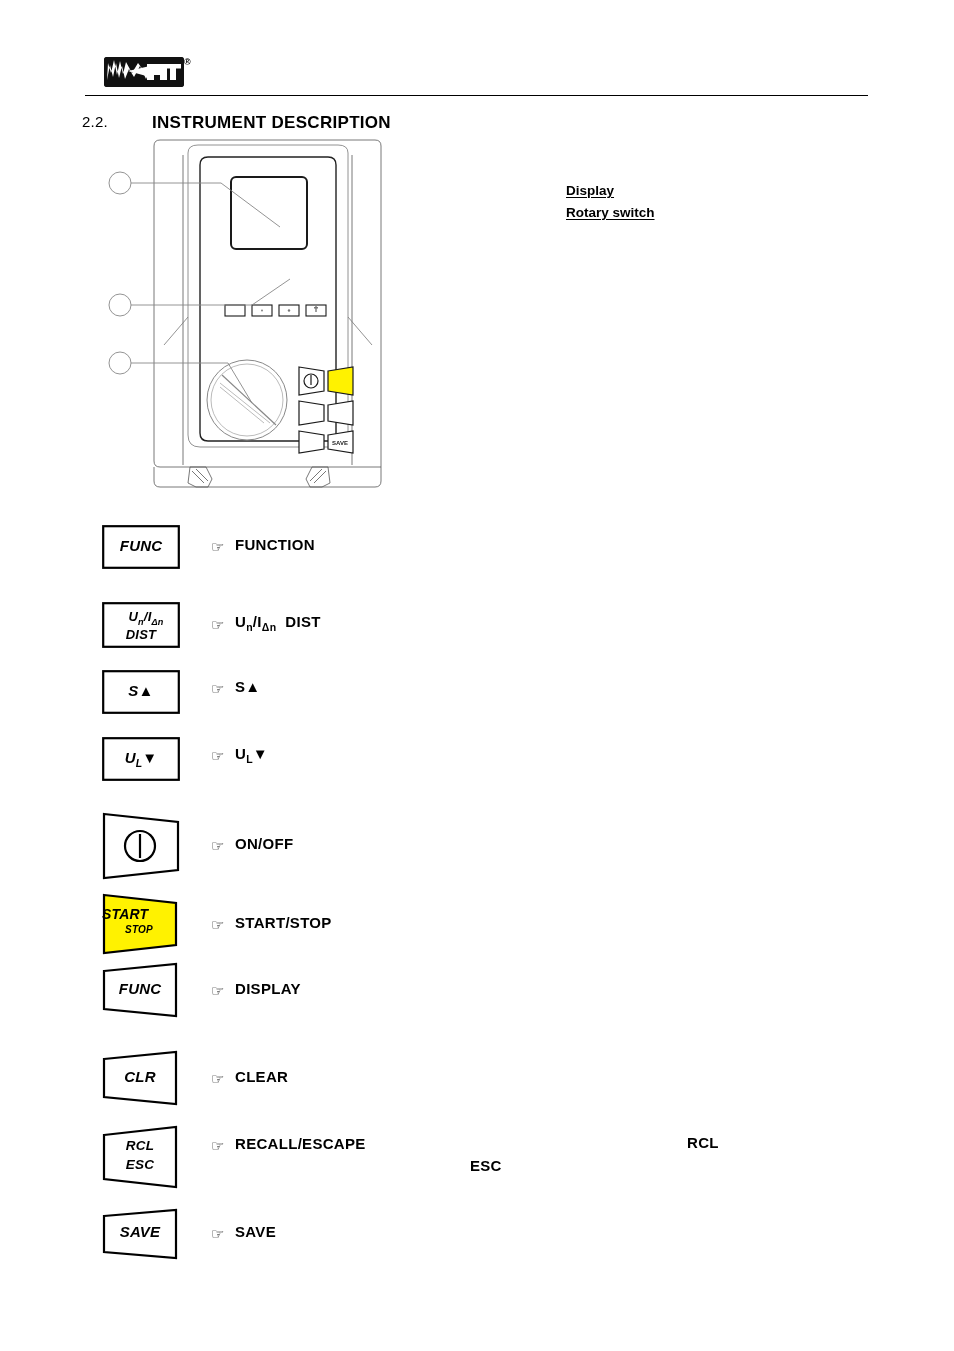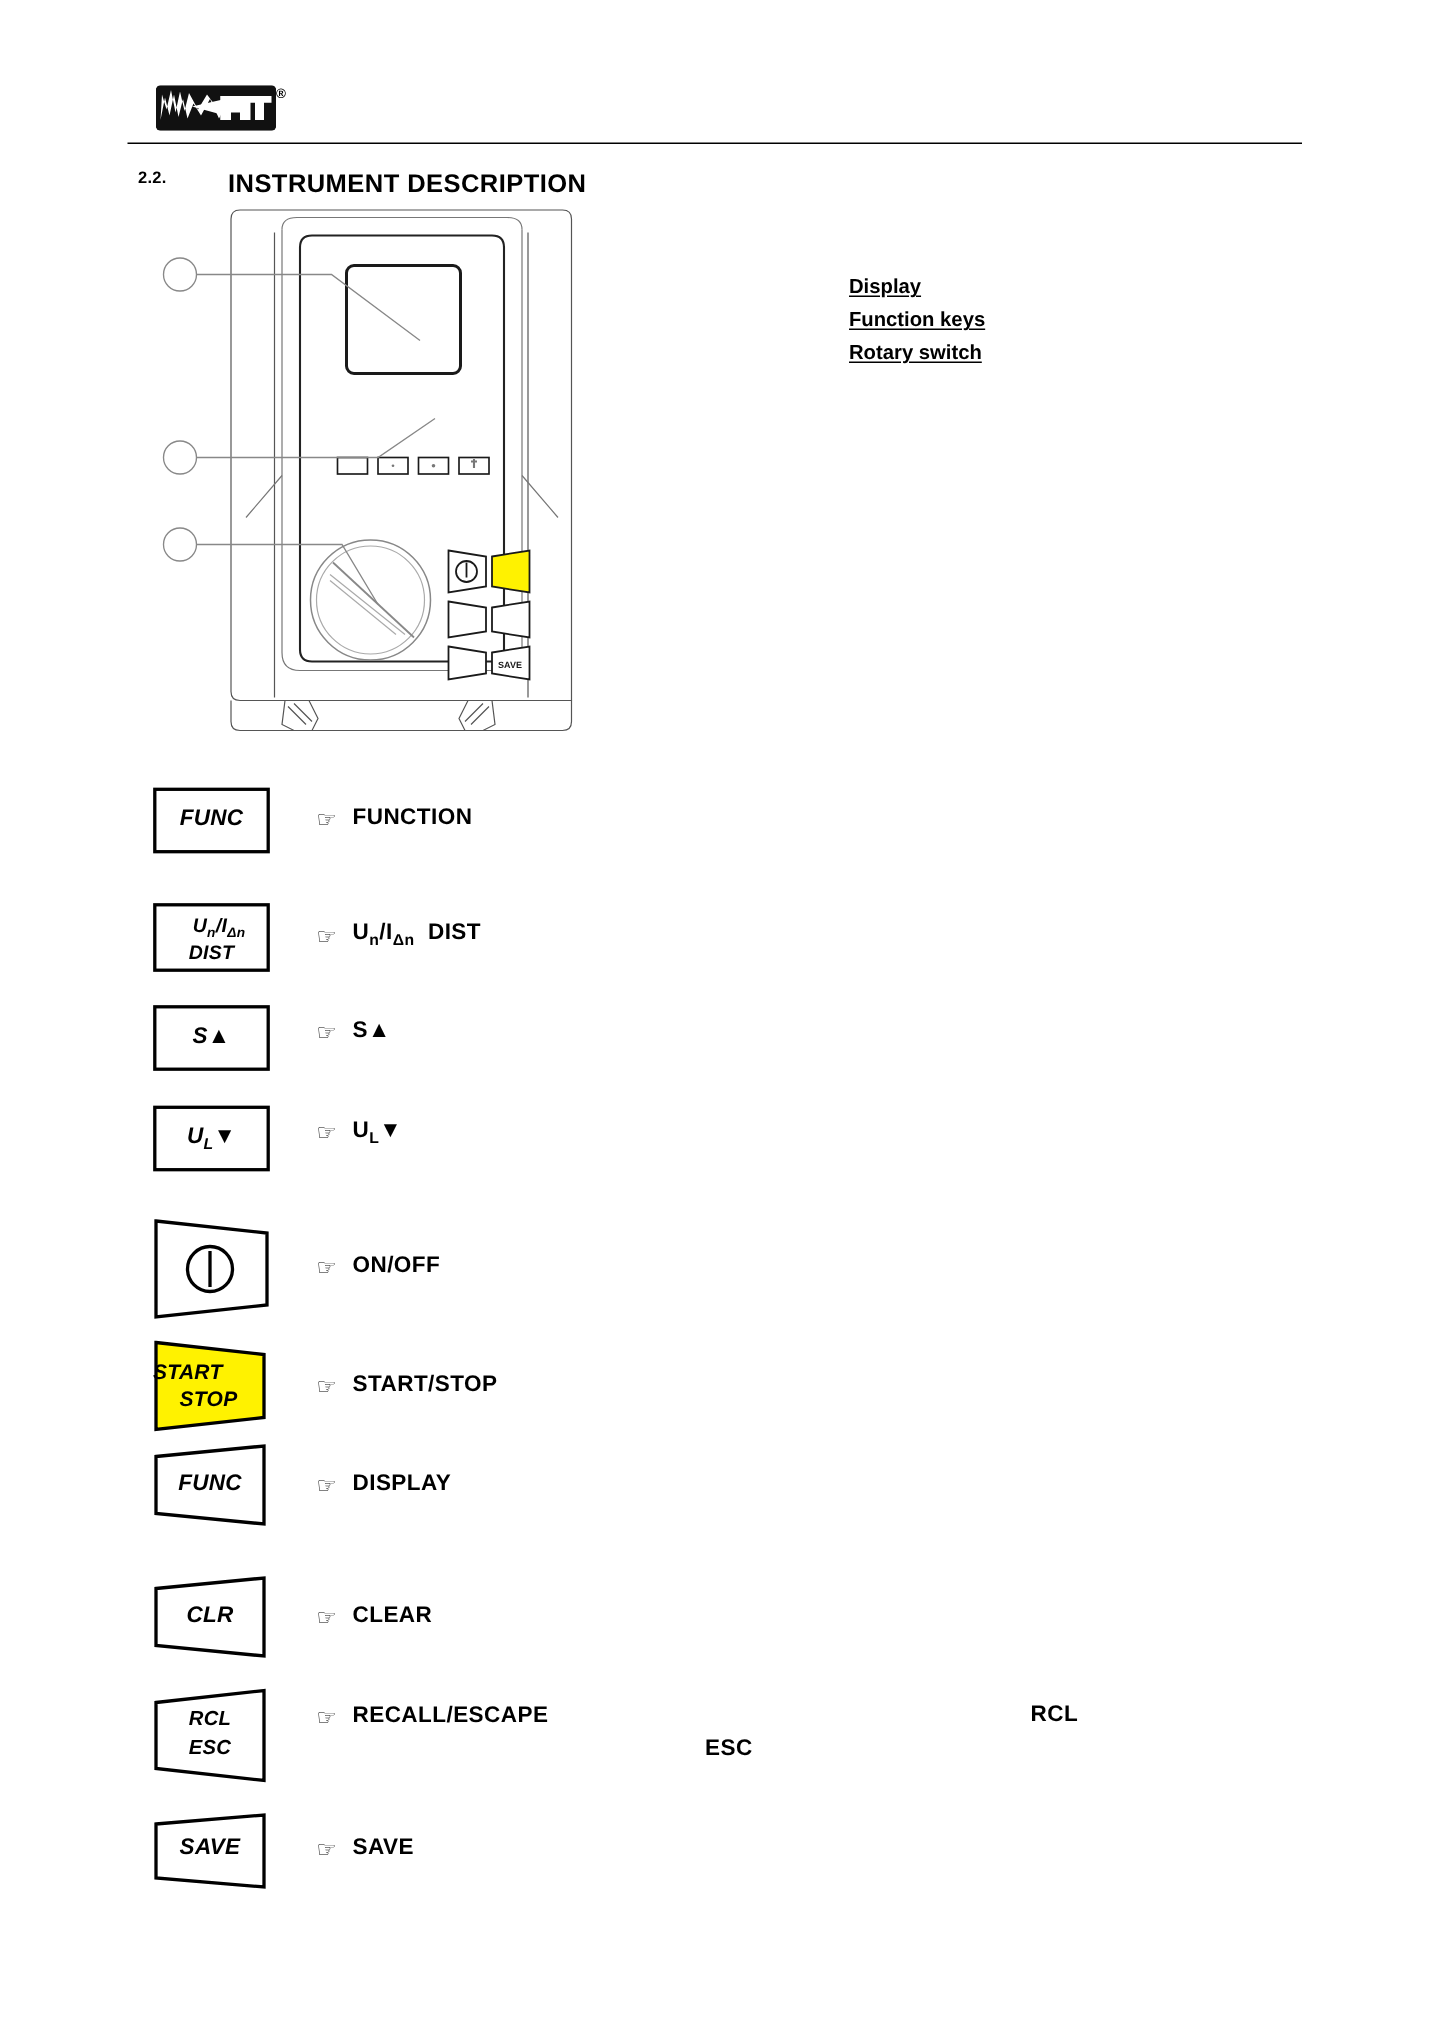--- a/index.html
+++ b/index.html
@@ -45,24 +45,24 @@
     left: 85px;
     top: 95px;
     width: 783px;
     height: 0;
     border-top: 1.6px solid #000;
   }
 
   
   .sec-num {
     position: absolute;
-    left: 92px;
+    left: 82px;
     top: 113px;
-    font-size: 11px;
-    font-weight: bold;
+    font-size: 15px;
+    font-weight: normal;
     letter-spacing: .2px;
   }
   .sec-title {
     position: absolute;
     left: 152px;
     top: 113px;
     font-size: 17px;
     font-weight: bold;
     letter-spacing: .3px;
   }
@@ -254,23 +254,20 @@
         <path d="M31 228 L128 228 L152 268"></path>
       </g>
     </svg>
   </div>
 
   <div class="callouts">
     <div class="callout-line">
       <span>Display</span>
     </div>
     <div class="callout-line">
-      <span>Function keys</span>
-    </div>
-    <div class="callout-line">
       <span>Rotary switch</span>
     </div>
   </div>
 
   <div class="legend">
 
     <div class="legend-row" style="top:525px">
       <div class="key-art">
         <svg class="key-svg" width="78" height="44" viewBox="0 0 78 44">
           <rect x="1.2" y="1.2" width="75.6" height="41.6" fill="#fff" stroke="#000" stroke-width="2.2"></rect>
@@ -326,21 +323,21 @@
       <div class="hand" style="top:26px">☞</div>
       <div class="desc" style="top:24px">ON/OFF</div>
     </div>
 
     <div class="legend-row" style="top:893px">
       <div class="key-art">
         <svg class="key-svg" width="78" height="62" viewBox="0 0 78 62">
           <path d="M2 2 L74 10 L74 52 L2 60 Z" fill="#FFF200" stroke="#000" stroke-width="2.2"></path>
         </svg>
         <div class="key-text" style="left:0;top:14px;width:74px;font-size:14px">START</div>
-        <div class="key-text" style="left:0;top:32px;width:74px;text-align:center;font-size:14px">STOP</div>
+        <div class="key-text" style="left:0;top:32px;width:74px;text-align:center;font-size:10px">STOP</div>
       </div>
       <div class="hand" style="top:24px">☞</div>
       <div class="desc" style="top:22px">START/STOP</div>
     </div>
 
     <div class="legend-row" style="top:962px">
       <div class="key-art">
         <svg class="key-svg" width="78" height="56" viewBox="0 0 78 56">
           <path d="M2 9 L74 2 L74 54 L2 47 Z" fill="#fff" stroke="#000" stroke-width="2.2"></path>
         </svg>

